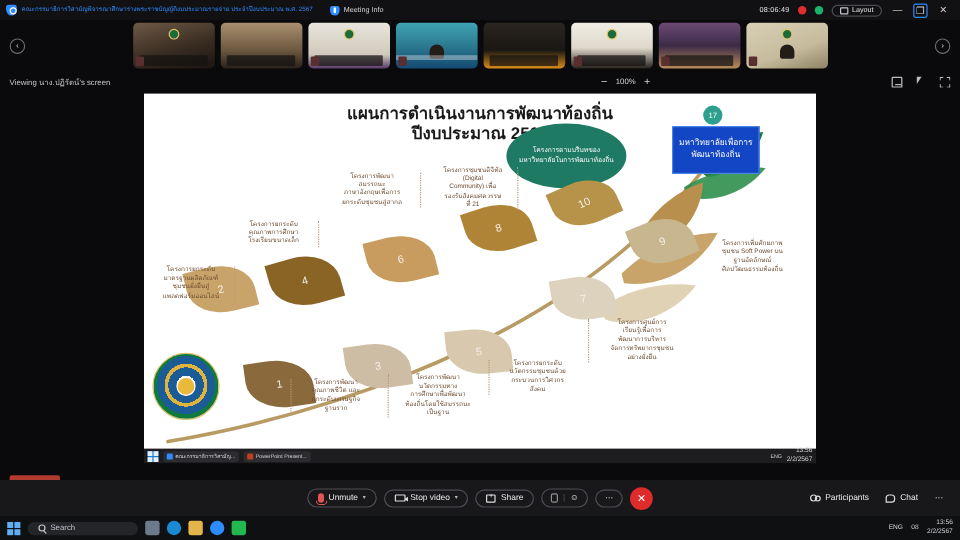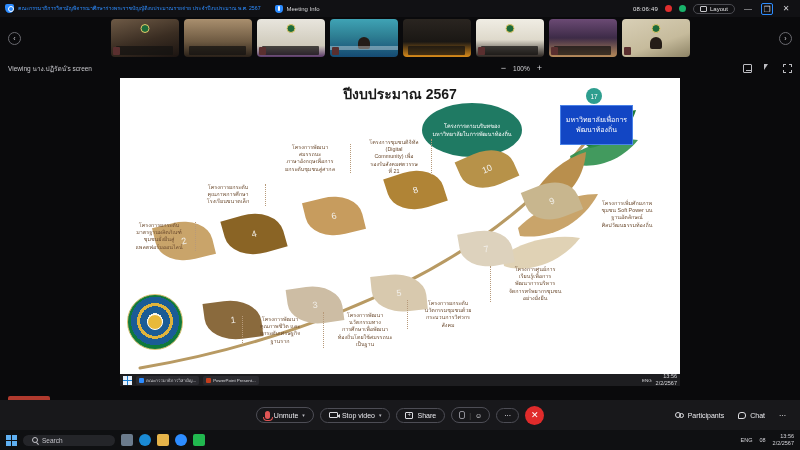--- a/index.html
+++ b/index.html
@@ -362,20 +362,21 @@
         <div class="vico annotate"></div>
         <div class="vico pointer"></div>
         <div class="vico fullscreen"></div>
       </div>
     </div>
 
     <div class="slide-wrap">
       <div class="slide">
 
         <div class="slide-title">
+          <span>แผนการดำเนินงานการพัฒนาท้องถิ่น</span>
           <span class="ln2">ปีงบประมาณ 2567</span>
         </div>
 
         <svg class="stem" viewBox="0 0 560 296">
           <path d="M20 290 C 150 268, 300 215, 400 130 C 440 96, 460 72, 470 58" stroke="#b89a63" stroke-width="3" fill="none" stroke-linecap="round"></path>
           <path d="M462 64 C 478 44, 498 34, 516 32 C 510 52, 492 66, 470 70 Z" fill="#1f7a3c"></path>
           <path d="M450 78 C 472 64, 498 60, 518 62 C 502 82, 476 92, 452 86 Z" fill="#2d8f4c" opacity=".9"></path>
           <path d="M398 150 C 420 128, 452 116, 478 116 C 462 146, 430 162, 400 158 Z" fill="#c9a46a"></path>
           <path d="M382 178 C 404 162, 436 156, 460 160 C 440 186, 406 196, 384 188 Z" fill="#e0d2b5"></path>
           <path d="M412 120 C 424 96, 446 80, 466 74 C 464 102, 446 124, 418 130 Z" fill="#b98f4d"></path>

